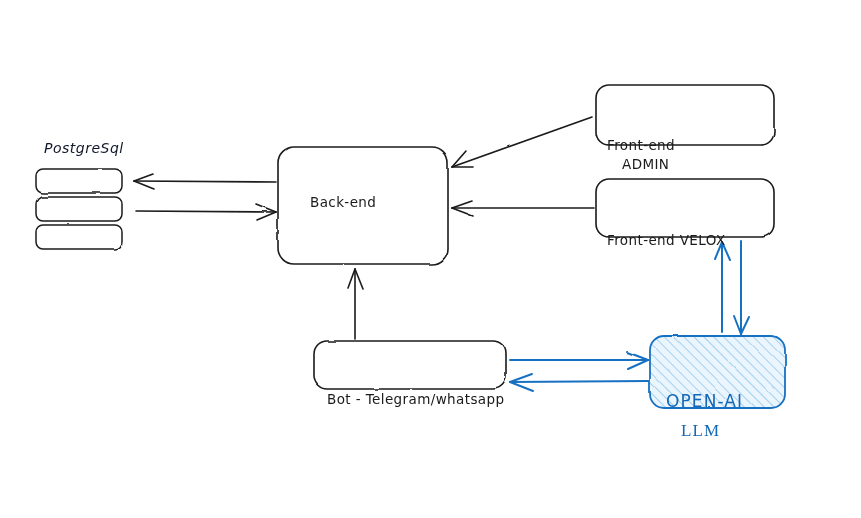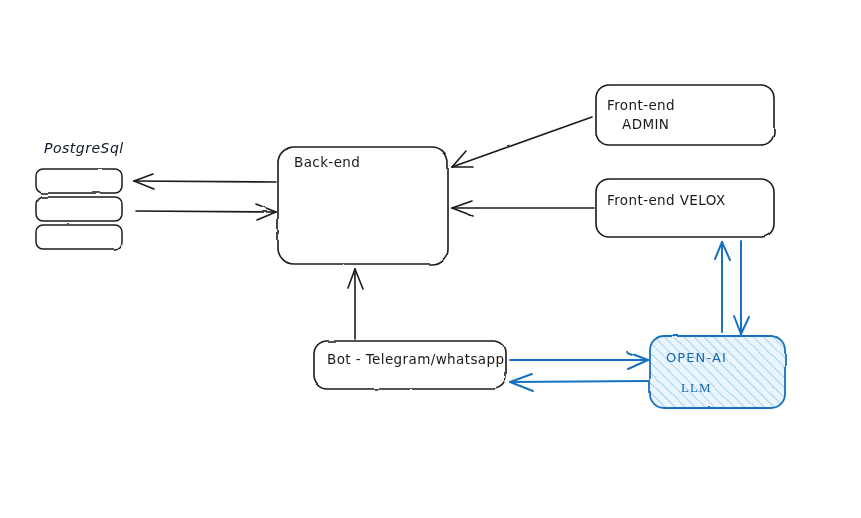--- a/index.html
+++ b/index.html
@@ -24,25 +24,26 @@
   }
   .node-label {
     position: absolute;
     font-family: "DejaVu Sans", sans-serif;
     font-size: 13.5px;
     color: #1a1a1a;
     white-space: pre;
     line-height: 1.55;
     letter-spacing: 0.4px;
     pointer-events: none;
+    margin-top: 40px;
   }
   .node-label.blue {
     color: #1568b5;
     letter-spacing: 1.1px;
-    font-size: 13px;
+    font-size: 17px;
   }
   .store-label {
     position: absolute;
     font-size: 14px;
     color: #0f172a;
     letter-spacing: 0.5px;
     font-style: italic;
   }
 </style>
 </head>
@@ -142,21 +143,21 @@
 
     <g filter="url(#rough2)">
       <path d="M648 381 L510 382" stroke="#1971c2" stroke-width="2" fill="none" stroke-linecap="round"></path>
       <path d="M510 382 L532 374" stroke="#1971c2" stroke-width="2" fill="none" stroke-linecap="round"></path>
       <path d="M510 382 L533 391" stroke="#1971c2" stroke-width="2" fill="none" stroke-linecap="round"></path>
     </g>
   </svg>
 
   <div class="store-label" style="left:44px; top:140px;">PostgreSql</div>
 
-  <div class="node-label" style="left:294px; top:152px;">Back-end</div>
+  <div class="node-label" style="left:310px; top:152px;">Back-end</div>
 
   <div class="node-label" style="left:607px; top:95px;">Front-end</div>
   <div class="node-label" style="left:622px; top:114px;">ADMIN</div>
 
   <div class="node-label" style="left:327px; top:349px;">Bot - Telegram/whatsapp</div>
 
   <div class="node-label" style="left:607px; top:190px;">Front-end VELOX</div>
 
   <div class="node-label blue" style="left:666px; top:348px;">OPEN-AI</div>
   <div class="node-label blue" style="left:681px; top:378px;font-family:Liberation Serif, serif;">LLM</div>

